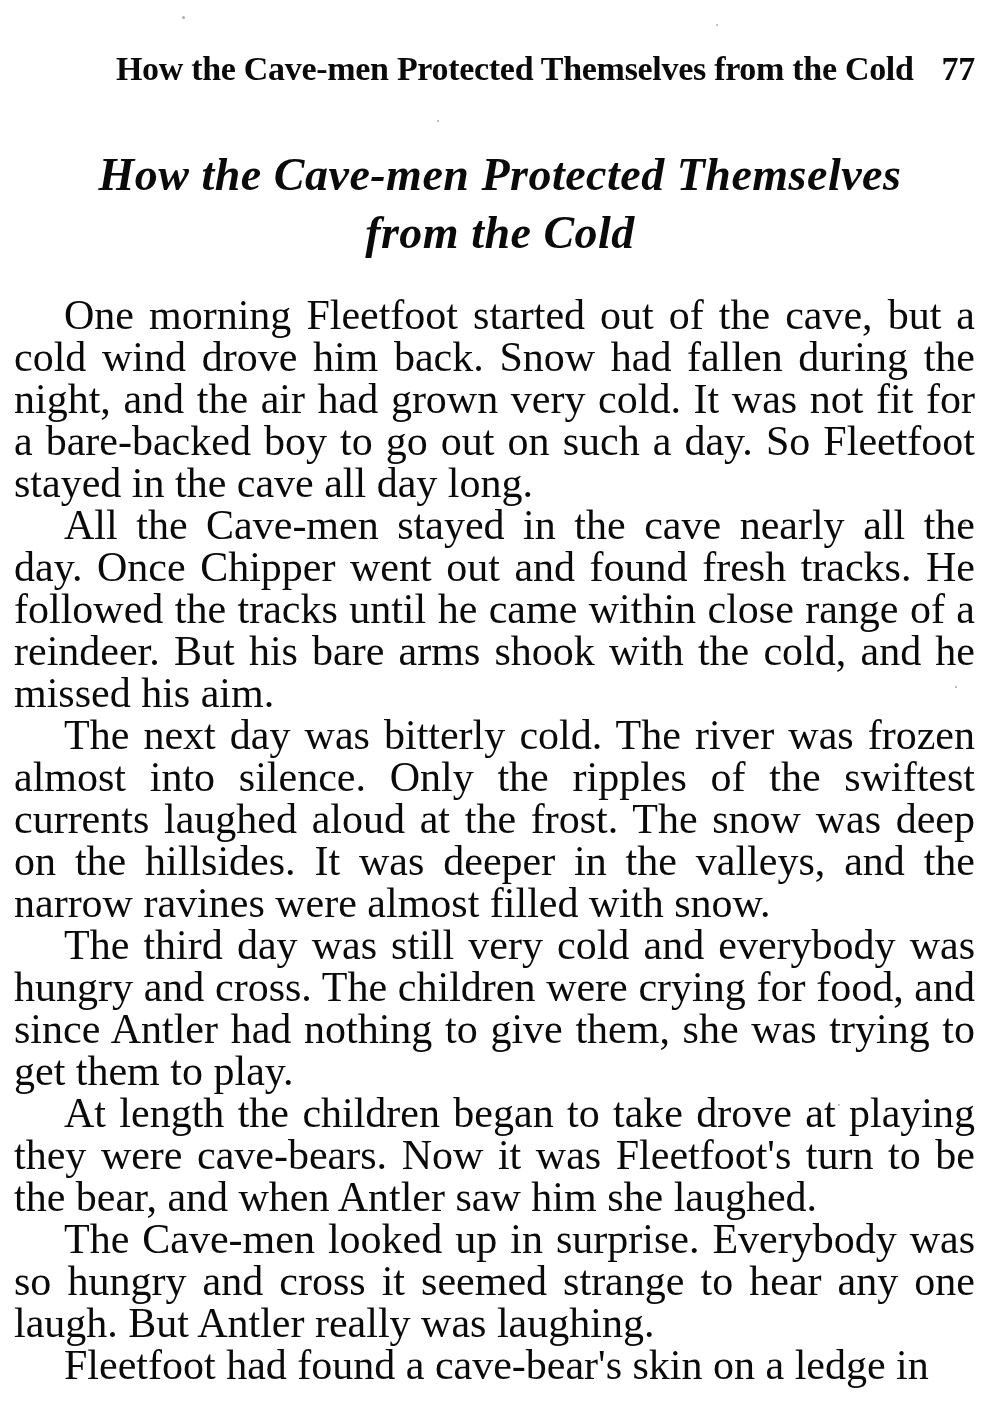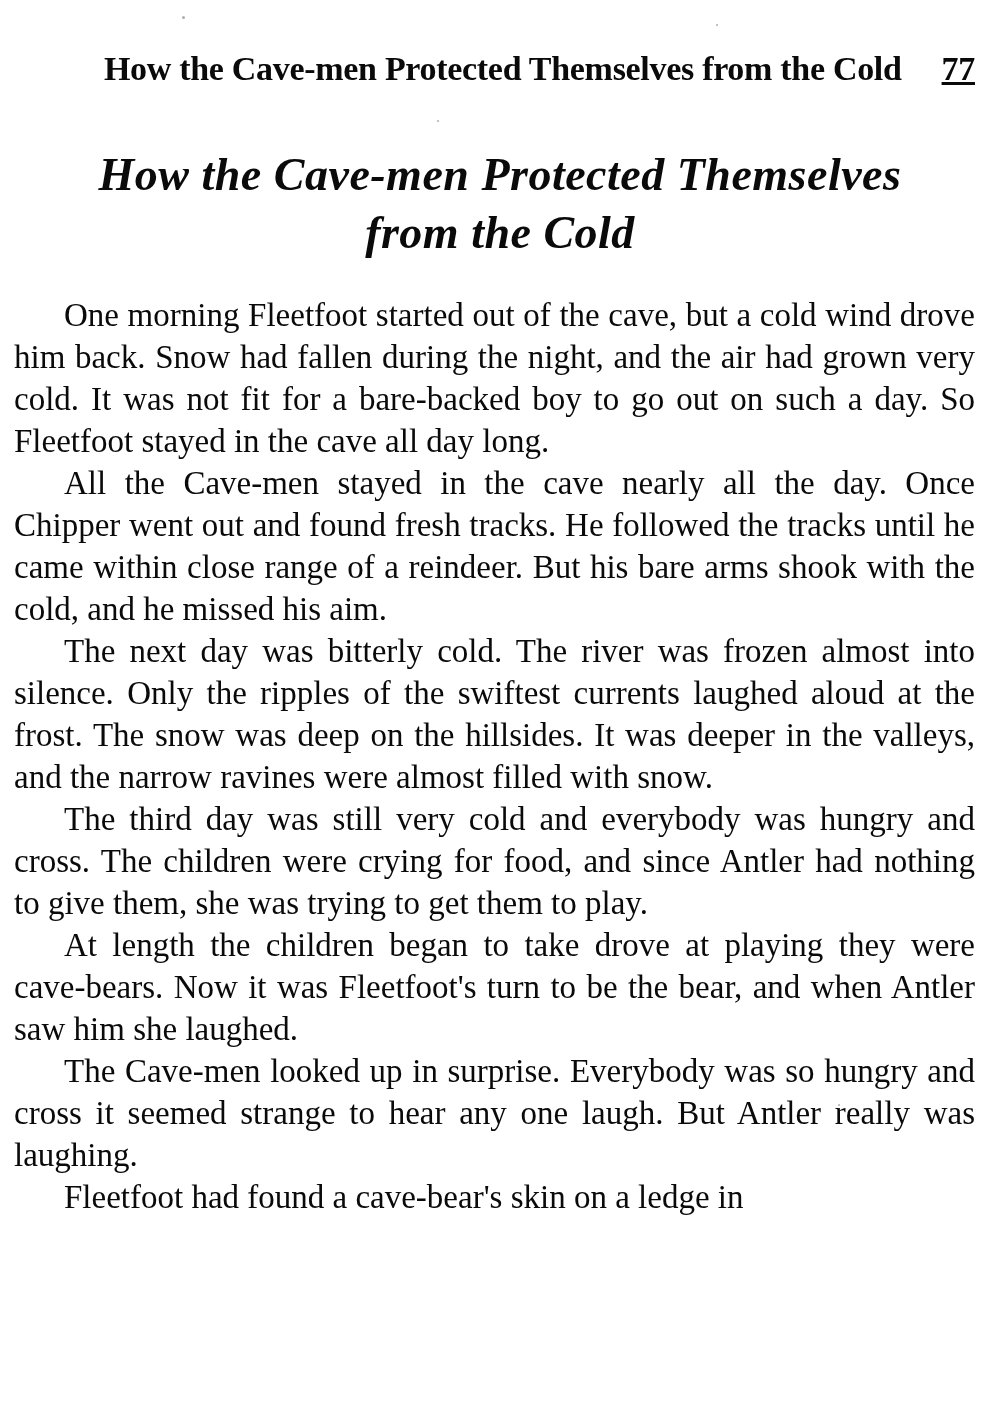--- a/index.html
+++ b/index.html
@@ -27,41 +27,40 @@
     font-weight: bold;
     font-size: 34px;
     letter-spacing: -0.3px;
     white-space: nowrap;
   }
   .running-head .head-title {
     flex: 0 1 auto;
   }
   .running-head .page-number {
     flex: 0 0 auto;
-    margin-left: 40px;
-    text-decoration: underline;
+    margin-left: 28px;
   }
   .chapter-title {
     position: absolute;
     top: 146px;
     left: 0;
     width: 1000px;
     text-align: center;
     font-style: italic;
     font-weight: bold;
     font-size: 46px;
     line-height: 58px;
     letter-spacing: 0.5px;
   }
   .body-text {
     position: absolute;
     top: 294px;
     left: 14px;
     width: 961px;
-    font-size: 33px;
+    font-size: 42px;
     line-height: 42px;
     text-align: justify;
   }
   .body-text p {
     margin: 0;
     padding: 0;
     text-indent: 50px;
   }
   
   .speckles span {

